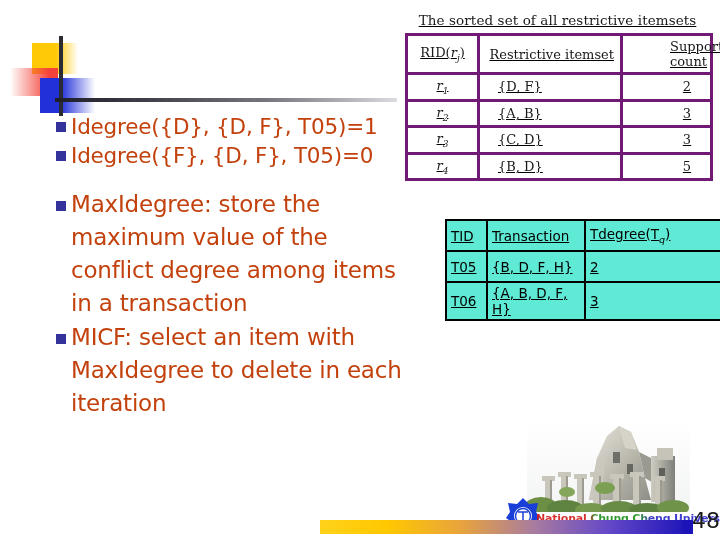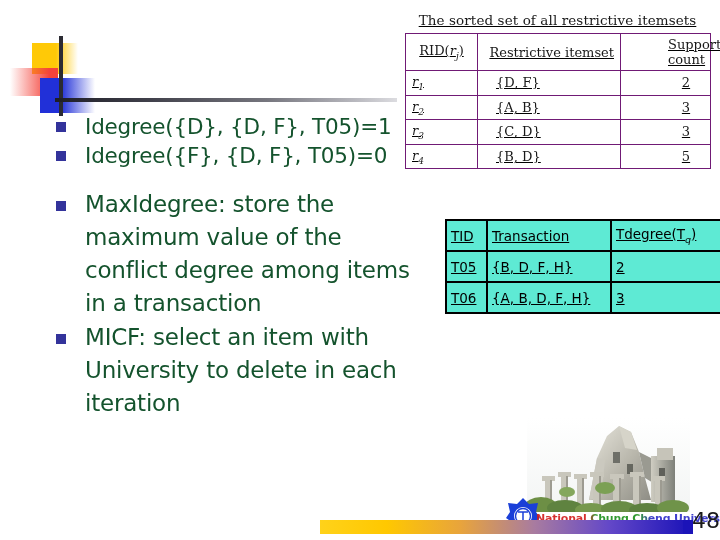--- a/index.html
+++ b/index.html
@@ -65,22 +65,22 @@
     align-items: flex-start;
   }
   .bullet-mark {
     width: 10px;
     height: 10px;
     background: #33339B;
     flex: 0 0 auto;
     margin-top: 10px;
   }
   .bullet-text {
-    margin-left: 19px;
-    color: #14532d;
+    margin-left: 5px;
+    color: #c2410c;
     font-size: 22px;
     line-height: 29px;
     letter-spacing: -0.2px;
     white-space: pre-wrap;
   }
   .group-small .bullet-text { font-size: 21.5px; line-height: 29px; }
   .group-gap { height: 18px; }
   .group-big .bullet-row { margin-bottom: 1px; }
   .group-big .bullet-text { font-size: 23px; line-height: 33px; }
   .group-big .bullet-mark { margin-top: 13px; }
@@ -99,30 +99,30 @@
     color: #1a1a1a;
     margin-bottom: 5px;
     letter-spacing: 0.1px;
   }
   table.tbl1 {
     border-collapse: collapse;
     width: 305px;
     table-layout: fixed;
   }
   table.tbl1 td, table.tbl1 th {
-    border: 1px solid #701a75;
+    border: 3px solid #701a75;
     font-weight: normal;
     font-size: 13px;
     color: #181818;
     padding: 3px 6px;
     height: 23px;
     box-sizing: border-box;
   }
   table.tbl1 th { text-align: center; }
-  table.tbl1 .c-rid { width: 72px; text-align: left; font-style: italic; }
+  table.tbl1 .c-rid { width: 72px; text-align: center; font-style: italic; }
   table.tbl1 .c-set { width: 143px; text-align: left; padding-left: 18px; }
   table.tbl1 .c-sup { width: 90px; text-align: center; padding-left: 47px; }
   table.tbl1 th.c-rid { text-align: center; font-style: normal; }
   table.tbl1 th.c-set { text-align: right; padding-left: 6px; }
   .sub { font-size: 9px; vertical-align: sub; font-style: italic; }
   .ital { font-style: italic; }
 
   
   .tbl2-wrap {
     position: absolute;
@@ -141,21 +141,21 @@
     font-weight: normal;
     font-size: 13.5px;
     color: #000000;
     padding: 2px 4px;
     height: 31px;
     box-sizing: border-box;
     text-align: left;
     font-family: "DejaVu Sans", sans-serif;
   }
   table.tbl2 .t-tid { width: 41px; }
-  table.tbl2 .t-tr  { width: 124px; }
+  table.tbl2 .t-tr  { width: 98px; }
   table.tbl2 .t-td  { width: 138px; }
   .sub2 { font-size: 9.5px; vertical-align: sub; font-style: italic; }
 
   
   .ruins {
     position: absolute;
     left: 527px; top: 418px;
     width: 163px; height: 100px;
     overflow: hidden;
   }
@@ -234,21 +234,21 @@
       <div class="bullet-row">
         <span class="bullet-mark"></span>
         <span class="bullet-text">MaxIdegree: store the
 maximum value of the
 conflict degree among items
 in a transaction</span>
       </div>
       <div class="bullet-row">
         <span class="bullet-mark"></span>
         <span class="bullet-text">MICF: select an item with
-University to delete in each
+MaxIdegree to delete in each
 iteration</span>
       </div>
     </div>
 
   </div>
 
   <div class="tbl1-wrap">
     <div class="tbl1-title">The sorted set of all restrictive itemsets</div>
     <table class="tbl1">
       <thead>

